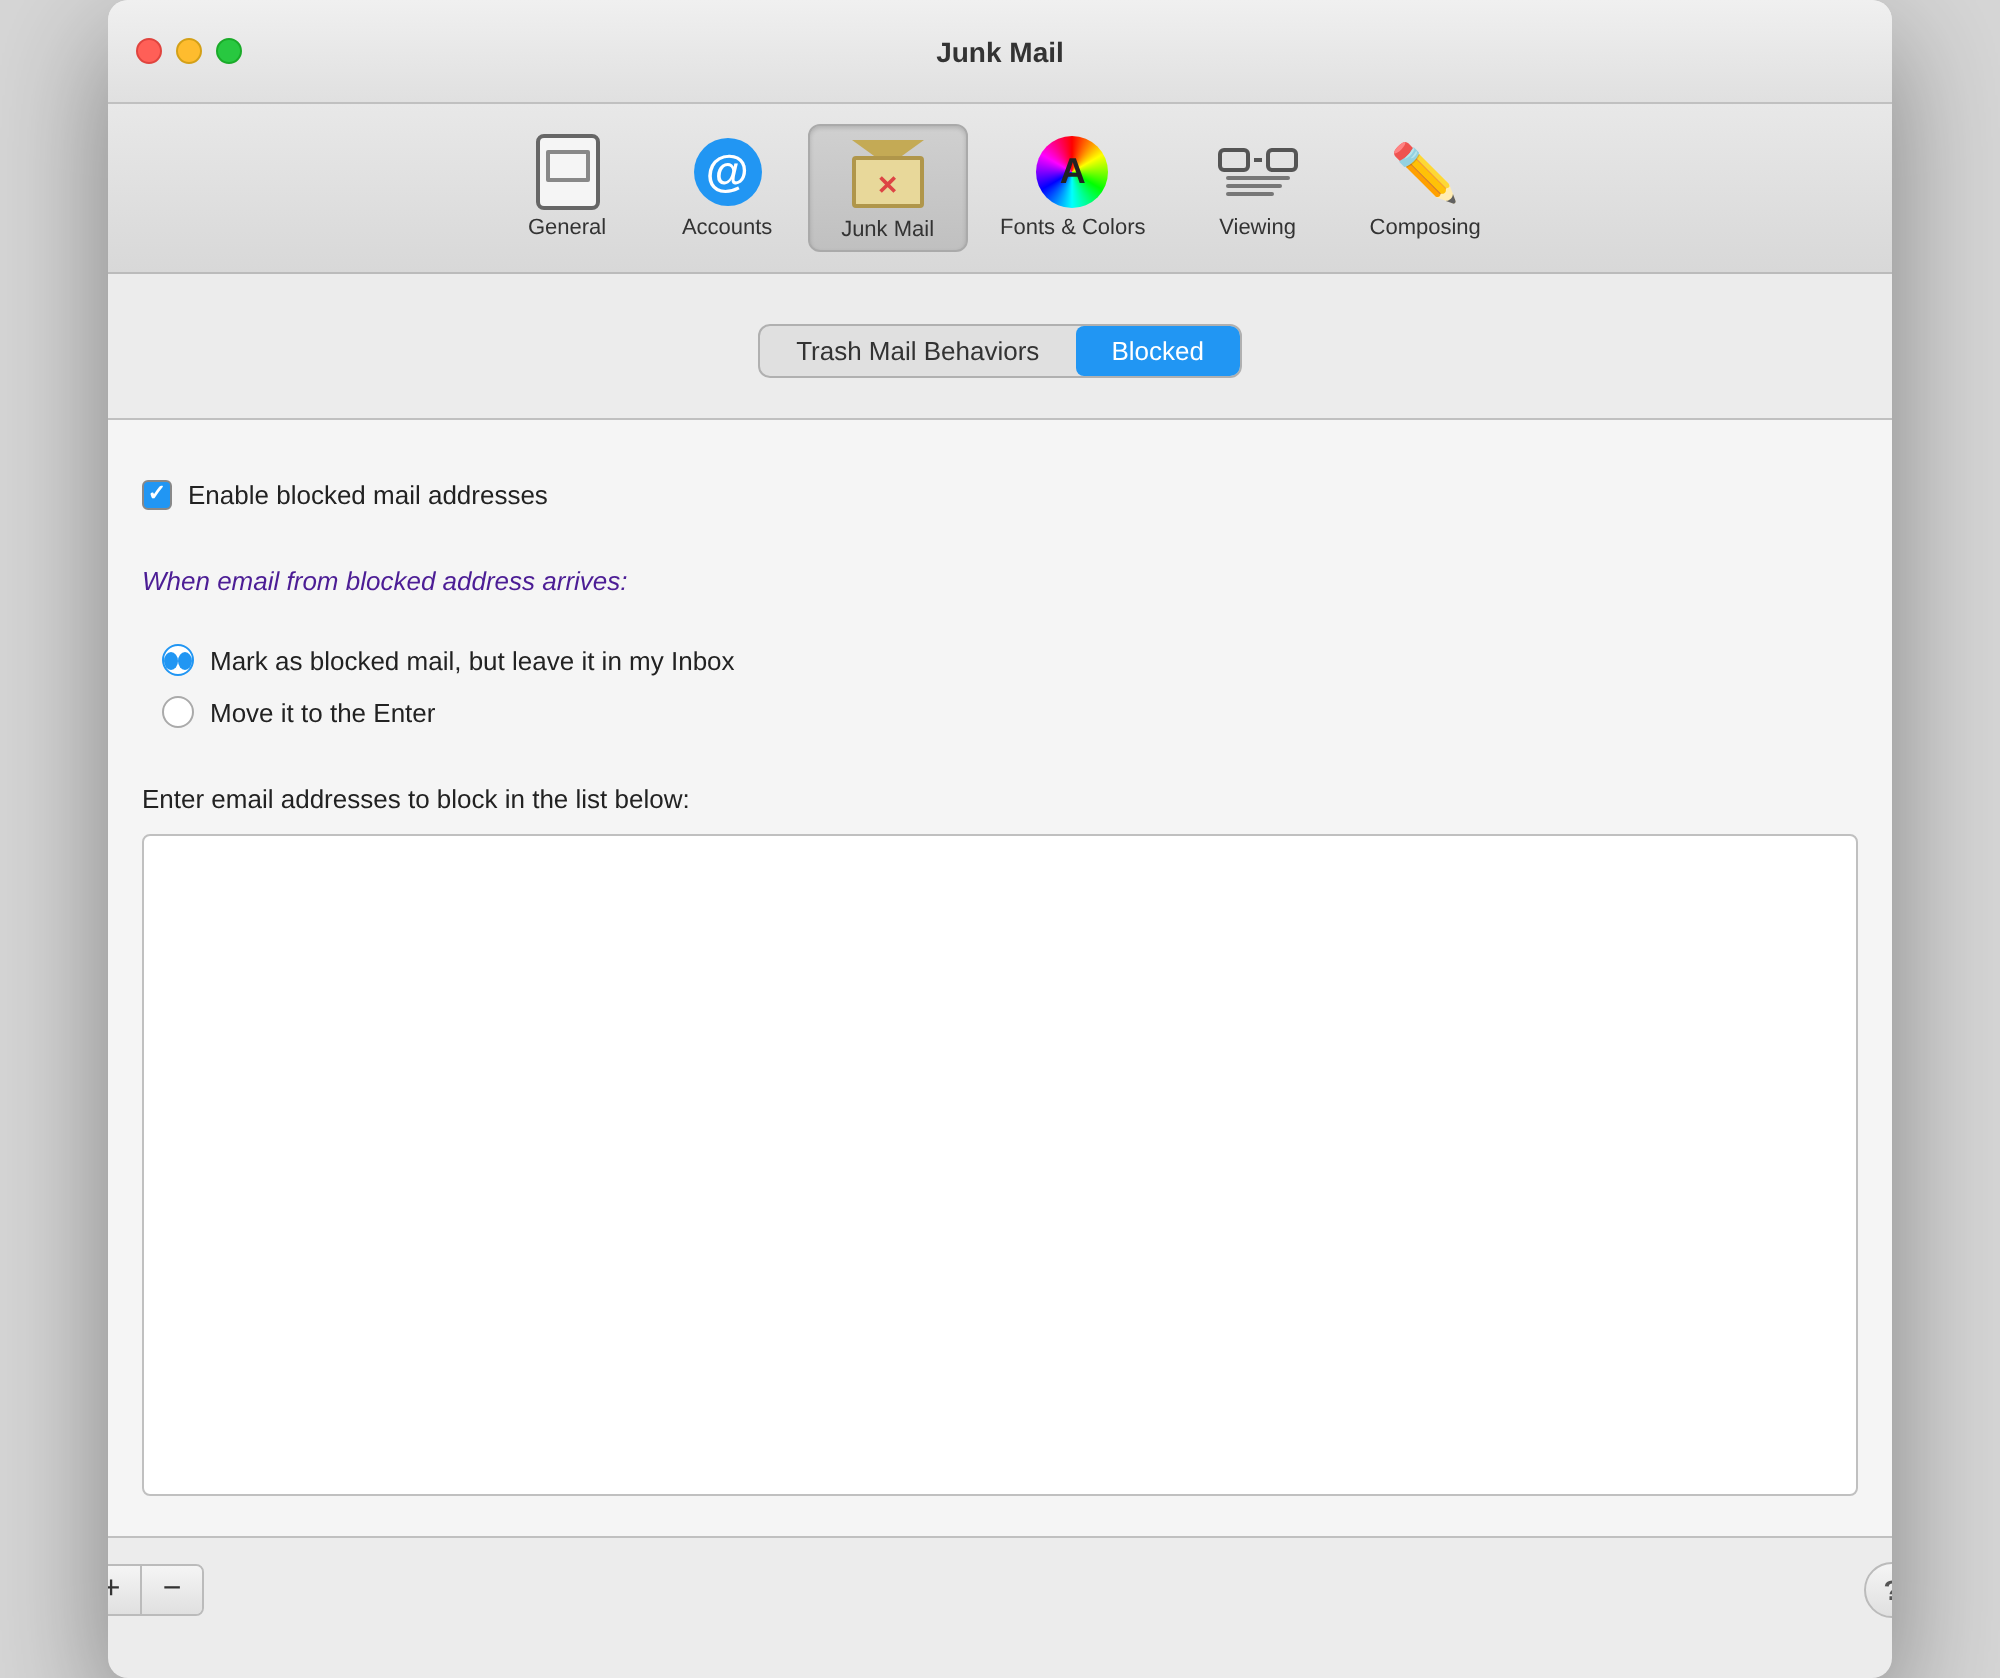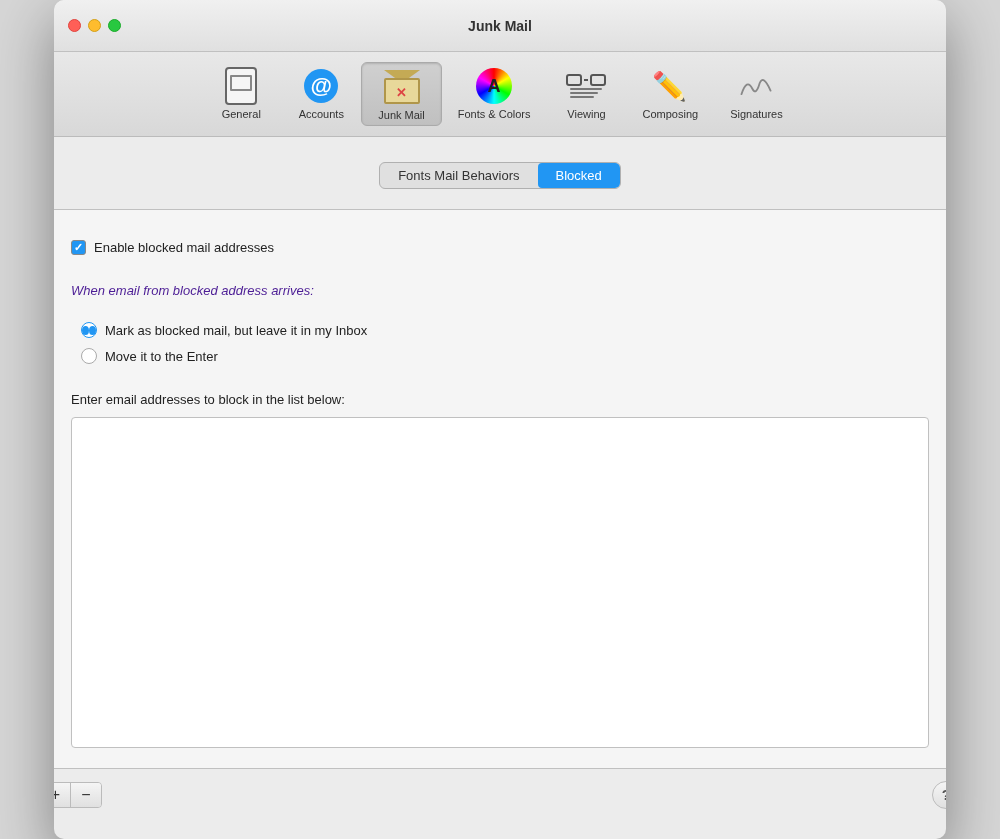--- a/index.html
+++ b/index.html
@@ -487,36 +487,28 @@
       <span class="item-label">Viewing</span>
     </div>
 
     <div class="toolbar-item">
       <div class="icon-area">
         <span style="font-size:28px;">✏️</span>
       </div>
       <span class="item-label">Composing</span>
     </div>
 
-    <div class="toolbar-item">
-      <div class="icon-area">
-        <svg width="44" height="34" viewBox="0 0 44 34">
-          <path d="M6 26 Q12 8 18 20 Q22 28 26 14 Q30 4 38 22" stroke="#888" stroke-width="2" fill="none" stroke-linecap="round"></path>
-        </svg>
-      </div>
-      <span class="item-label">Signatures</span>
-    </div>
 
 
   </div>
 
   <div class="content">
 
     <div class="segmented-control">
-      <button class="seg-btn">Fonts Mail Behaviors</button>
+      <button class="seg-btn">Trash Mail Behaviors</button>
       <button class="seg-btn active">Blocked</button>
     </div>
 
     <div class="panel">
 
       <div class="checkbox-row">
         <div class="checkbox">
           <span class="checkmark">✓</span>
         </div>
         <span class="checkbox-label">Enable blocked mail addresses</span>

